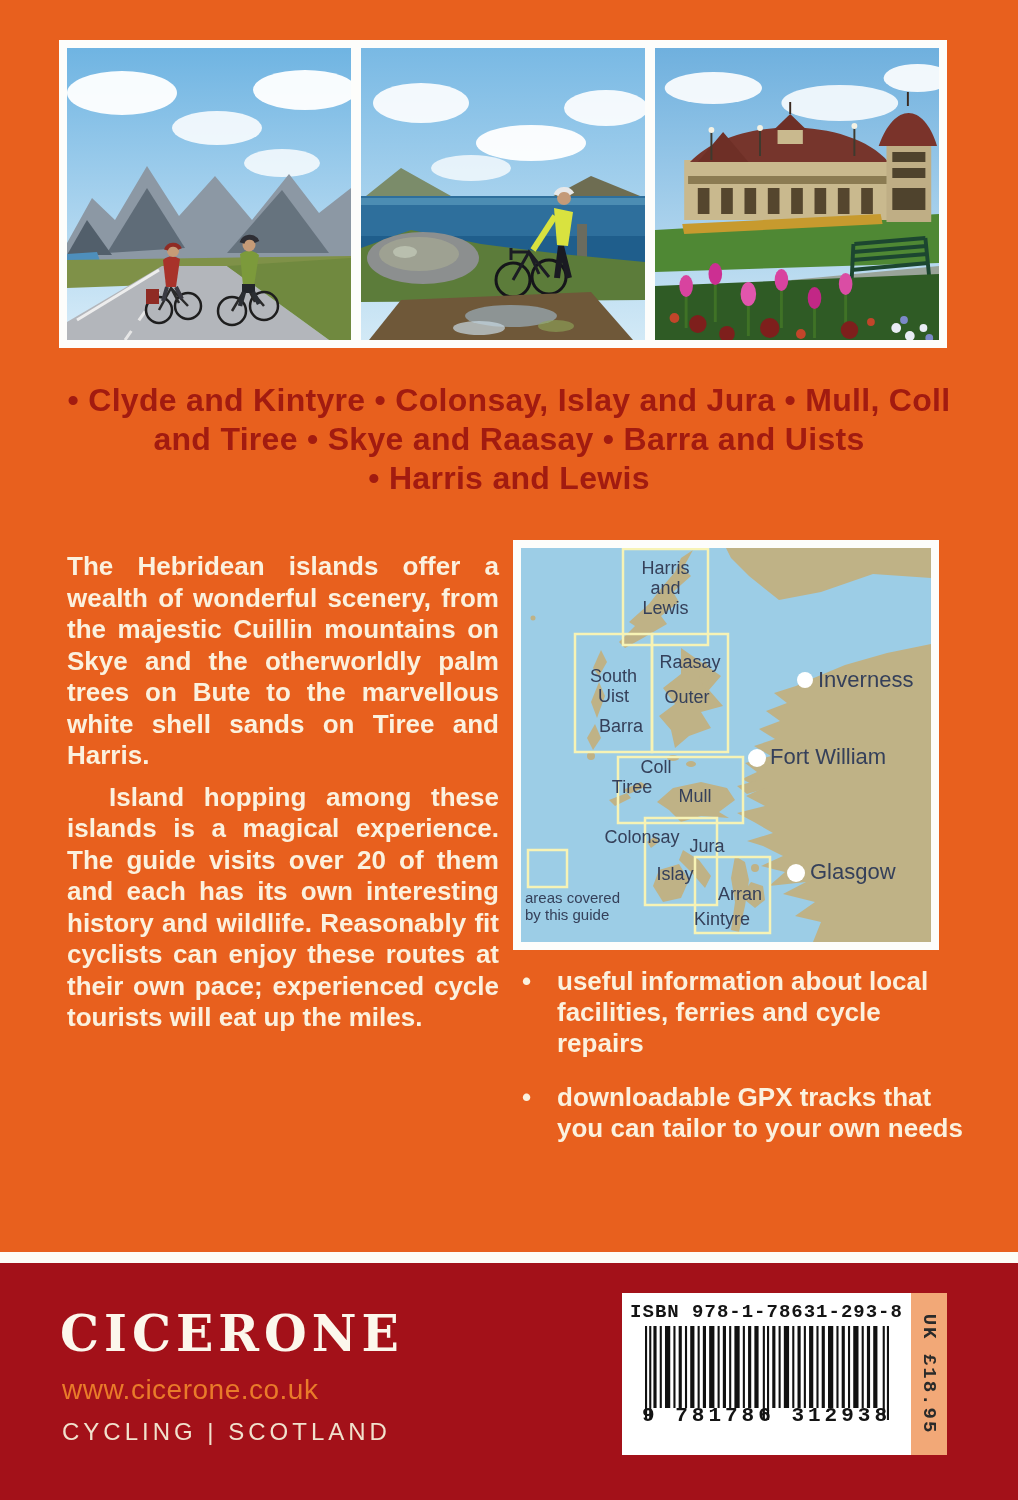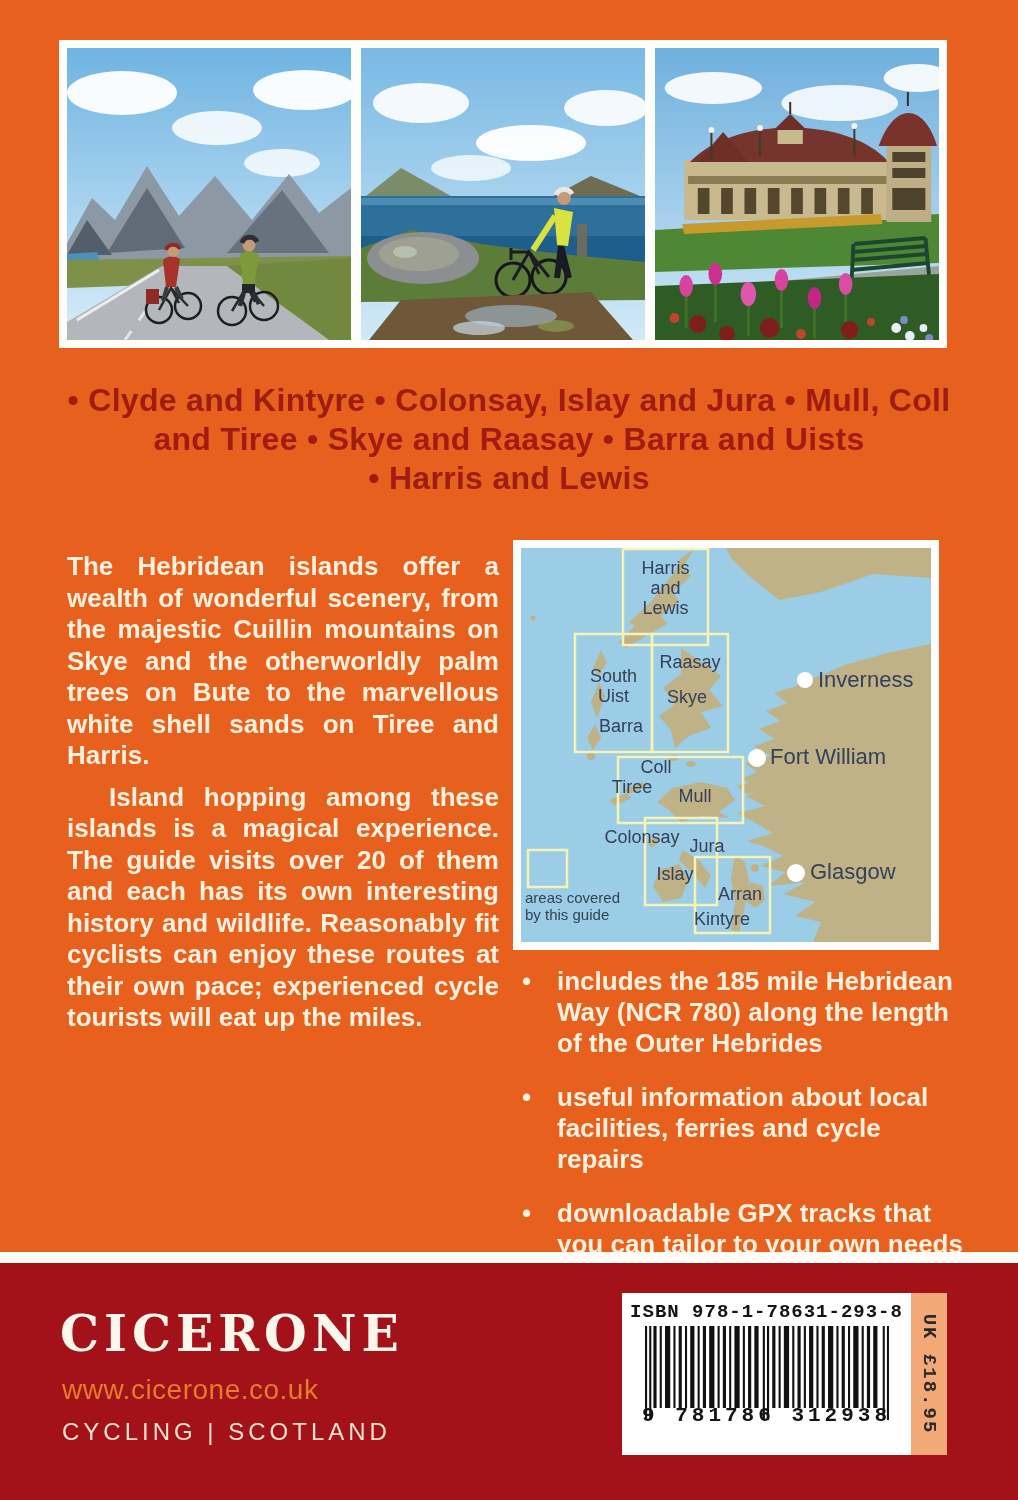--- a/index.html
+++ b/index.html
@@ -327,39 +327,38 @@
           <circle cx="275" cy="325" r="9"></circle>
         </g>
       </svg>
       <span class="map-label lbl-harris">Harris
 and
 Lewis</span>
       <span class="map-label lbl-south-uist">South
 Uist</span>
       <span class="map-label lbl-barra">Barra</span>
       <span class="map-label lbl-raasay">Raasay</span>
-      <span class="map-label lbl-skye">Skye</span>
+      <span class="map-label lbl-skye">Outer</span>
       <span class="map-label lbl-coll">Coll</span>
       <span class="map-label lbl-tiree">Tiree</span>
       <span class="map-label lbl-mull">Mull</span>
       <span class="map-label lbl-colonsay">Colonsay</span>
       <span class="map-label lbl-jura">Jura</span>
       <span class="map-label lbl-islay">Islay</span>
       <span class="map-label lbl-arran">Arran</span>
       <span class="map-label lbl-kintyre">Kintyre</span>
       <span class="map-label city lbl-inverness">Inverness</span>
       <span class="map-label city lbl-fortwilliam">Fort William</span>
       <span class="map-label city lbl-glasgow">Glasgow</span>
       <span class="map-label lbl-legend">areas covered
 by this guide</span>
     </div>
   </div>
 
   <ul class="features features-right">
-    <li>includes the 185 mile Hebridean Way (NCR 780) along the length of the Outer Hebrides</li>
     <li>useful information about local facilities, ferries and cycle repairs</li>
     <li>downloadable GPX tracks that you can tailor to your own needs</li>
   </ul>
 
   <div class="divider"></div>
   <div class="footer"></div>
   <div class="brand">CICERONE</div>
   <div class="brand-url">www.cicerone.co.uk</div>
   <div class="category">CYCLING | SCOTLAND</div>
 

